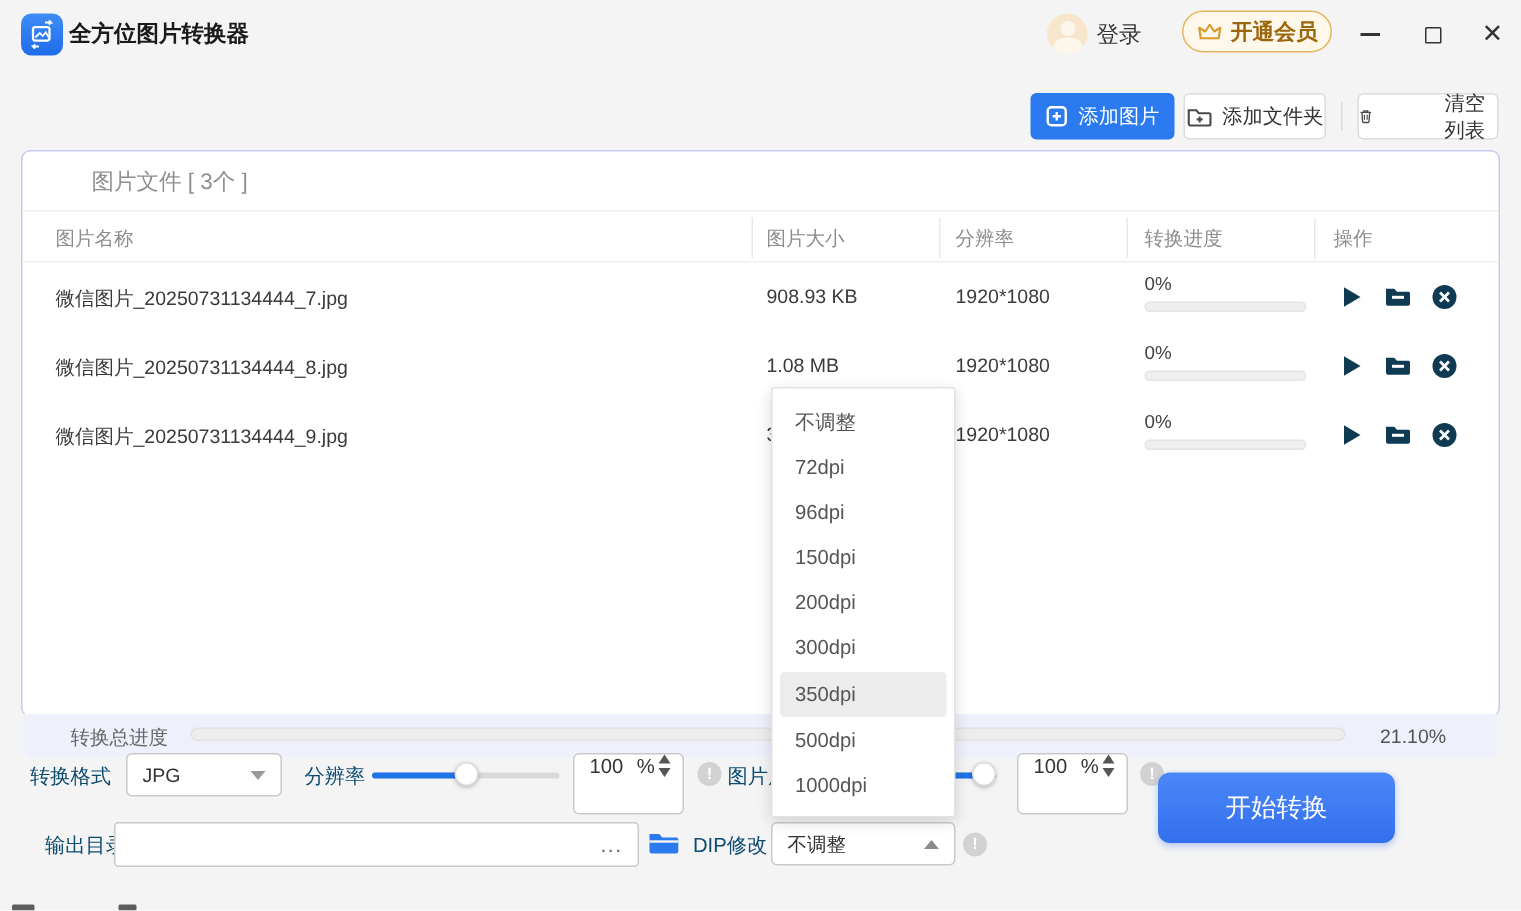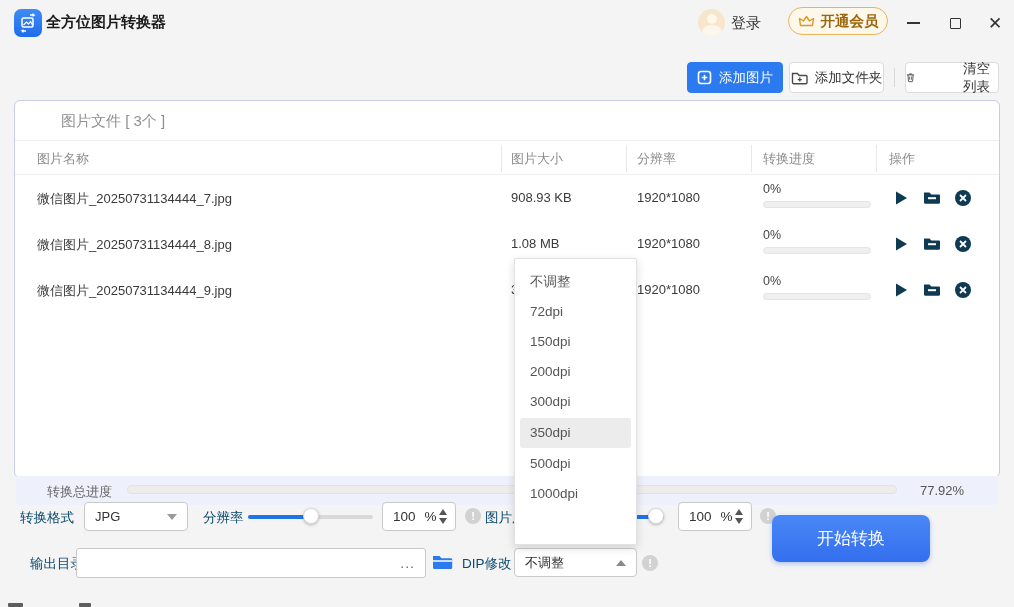--- a/index.html
+++ b/index.html
@@ -69,22 +69,22 @@
   .lbl { color:#0c4a6e; font-size:13.5px; }
   .select-box { background:#fff; border:1px solid #c9c9c9; border-radius:4px; height:29px;
     display:flex; align-items:center; padding:0 10px; color:#333; cursor:pointer; }
   .caret-down { width:0; height:0; border-left:5px solid transparent; border-right:5px solid transparent; border-top:6px solid #9a9a9a; margin-left:auto; }
   .caret-up   { width:0; height:0; border-left:5px solid transparent; border-right:5px solid transparent; border-bottom:6px solid #8a8a8a; margin-left:auto; }
   .slider { height:16px; }
   .slider .track { position:absolute; top:7px; width:100%; height:4px; border-radius:2px; background:#d9d9d9; }
   .slider .fill  { position:absolute; top:7px; height:4px; border-radius:2px; background:#1f74e8; }
   .slider .thumb { position:absolute; top:0; width:16px; height:16px; border-radius:50%; background:#fff;
     border:1px solid #dcdcdc; box-shadow:0 1px 3px rgba(0,0,0,.25); cursor:pointer; }
-  .spinner { background:#fff; border:1px solid #c9c9c9; border-radius:4px; width:74px; height:29px;
-    display:flex; align-items:center; padding:0 8px 0 10px; }
+  .spinner { background:#fff; border:1px solid #c9c9c9; border-radius:4px; width:74px; height:41px;
+    display:flex; padding:0 8px 0 10px; }
   .spin-val { font-size:13.5px; color:#333; }
   .spin-unit { font-size:13.5px; color:#333; margin-left:9px; }
   .spin-arrows { margin-left:auto; display:flex; flex-direction:column; gap:3px; cursor:pointer; }
   .tri-up { width:0; height:0; border-left:4.5px solid transparent; border-right:4.5px solid transparent; border-bottom:6px solid #555; }
   .tri-dn { width:0; height:0; border-left:4.5px solid transparent; border-right:4.5px solid transparent; border-top:6px solid #555; }
   .info-dot { width:16px; height:16px; border-radius:50%; background:#d2d2d2; color:#fff;
     font-size:11px; font-weight:bold; display:flex; align-items:center; justify-content:center; }
   .path-input { left:76px; top:548px; width:350px; height:30px; background:#fff; border:1px solid #c9c9c9;
     border-radius:3px; display:flex; align-items:center; padding:0 10px; color:#333; }
   .ellipsis-btn { margin-left:auto; color:#666; letter-spacing:1px; cursor:pointer; font-size:14px; }
@@ -216,21 +216,21 @@
       </svg>
     <svg class="op-icon" style="left:939px" viewBox="0 0 18 18">
         <circle cx="9" cy="9" r="8" fill="#0e3a52"></circle>
         <path d="M6 6 l6 6 M12 6 l-6 6" stroke="#fff" stroke-width="1.8"></path>
       </svg>
   </div>
 
   <div class="abs footer">
     <div class="footer-label">转换总进度</div>
     <div class="footer-track"></div>
-    <div class="footer-pct">77.92%</div>
+    <div class="footer-pct">21.10%</div>
   </div>
 </div>
 
 <div class="abs lbl" style="left:20px; top:509px">转换格式</div>
 <div class="abs select-box" style="left:84px; top:502px; width:104px">
   <span>JPG</span>
   <div class="caret-down"></div>
 </div>
 
 <div class="abs lbl" style="left:203px; top:509px">分辨率</div>
@@ -280,20 +280,21 @@
 <div class="abs lbl" style="left:462px; top:555px">DIP修改</div>
 <div class="abs select-box" style="left:514px; top:548px; width:123px">
   <span>不调整</span>
   <div class="caret-up"></div>
 </div>
 <div class="abs info-dot" style="left:642px; top:555px">!</div>
 
 <div class="abs dropdown">
   <div class="dd-item">不调整</div>
   <div class="dd-item">72dpi</div>
+  <div class="dd-item">96dpi</div>
   <div class="dd-item">150dpi</div>
   <div class="dd-item">200dpi</div>
   <div class="dd-item">300dpi</div>
   <div class="dd-item selected">350dpi</div>
   <div class="dd-item">500dpi</div>
   <div class="dd-item">1000dpi</div>
 </div>
 
 <div class="abs frag" style="left:8px; top:603px; width:15px"></div>
 <div class="abs frag" style="left:79px; top:603px; width:12px"></div>

